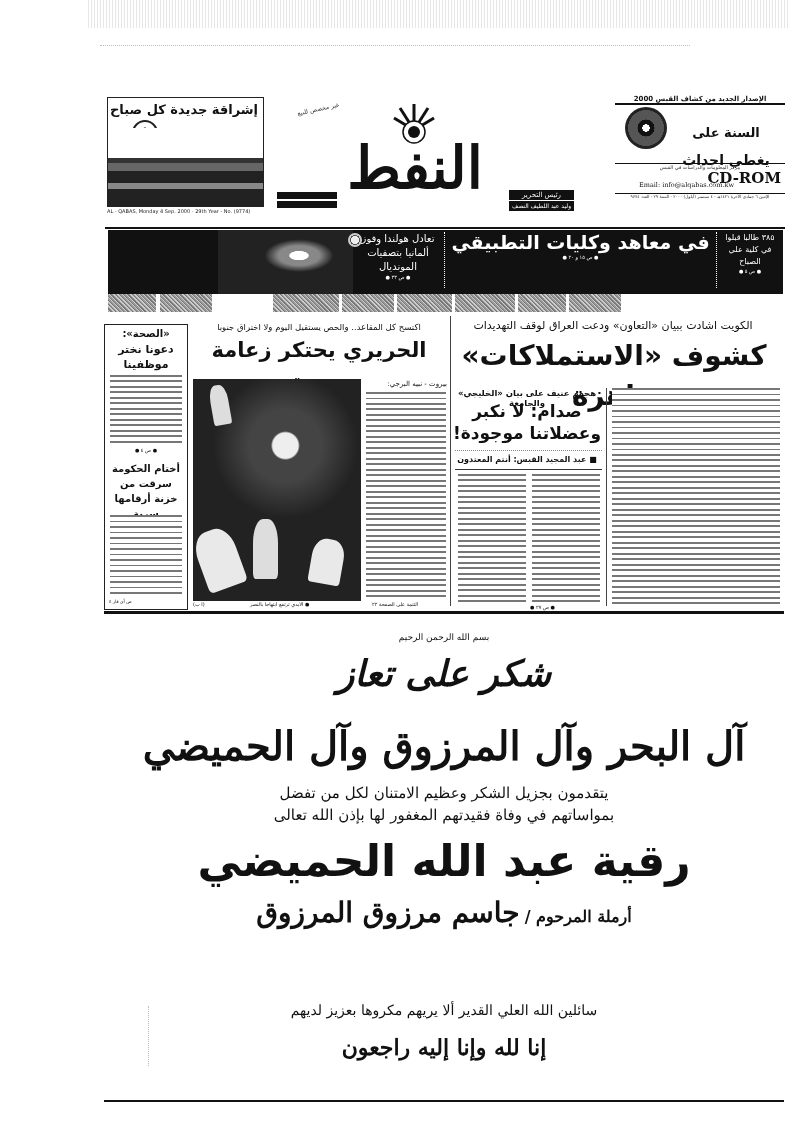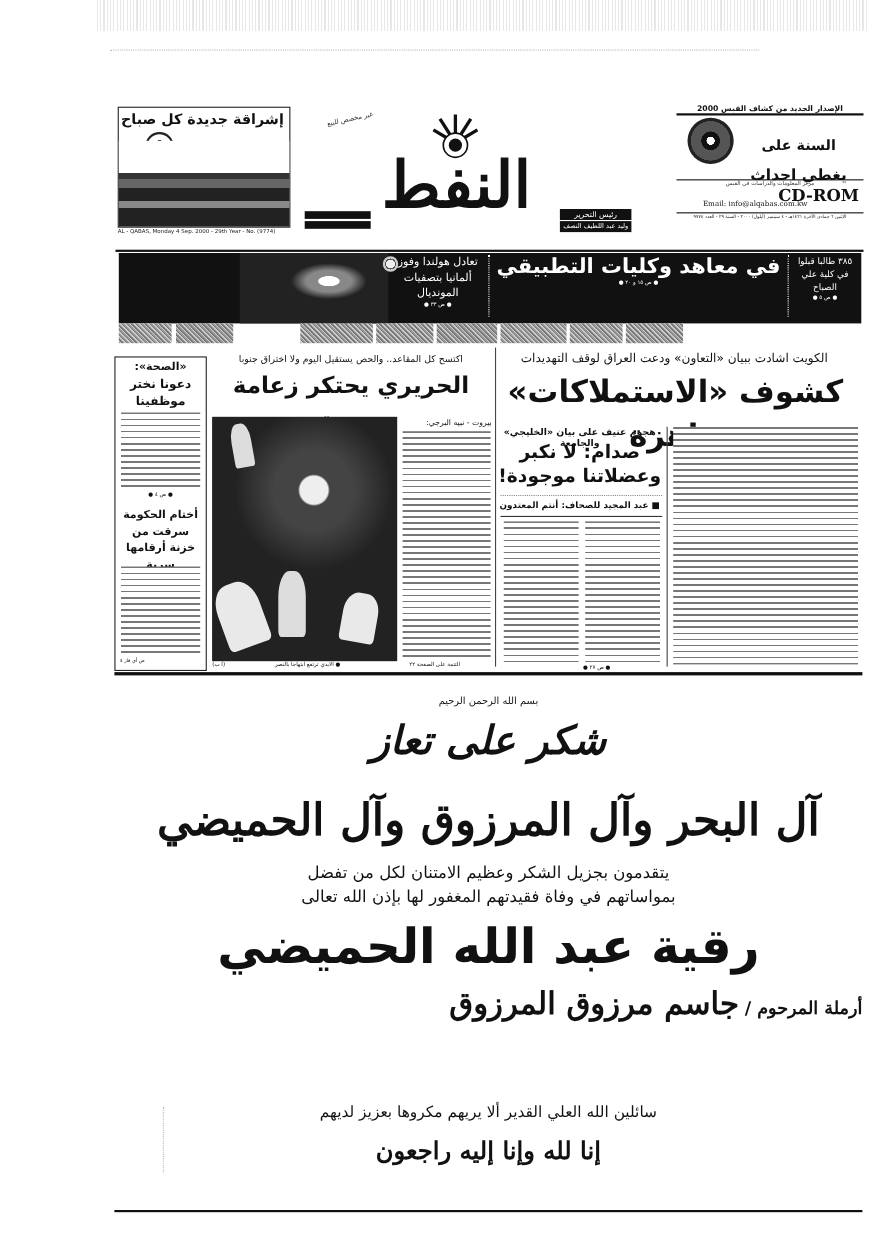--- a/index.html
+++ b/index.html
@@ -99,21 +99,21 @@
   <div class="abs gray-strip" style="left:461px;top:0;width:52px;height:18px;"></div>
 </div>
 
 <div class="abs ar" style="left:448px;top:319px;width:330px;font-size:11px;">الكويت اشادت ببيان «التعاون» ودعت العراق لوقف التهديدات</div>
 <div class="abs ar" style="left:445px;top:336px;width:338px;font-size:28px;font-weight:bold;line-height:40px;">كشوف «الاستملاكات» جاهزة</div>
 
 <div class="abs ar" style="left:452px;top:388px;width:150px;font-size:8.5px;font-weight:bold;">هجوم عنيف على بيان «الخليجي» والجامعة</div>
 <div class="abs ar" style="left:452px;top:400px;width:150px;font-size:17px;font-weight:bold;line-height:22px;">صدام: لا نكبر</div>
 <div class="abs ar" style="left:452px;top:422px;width:150px;font-size:17px;font-weight:bold;line-height:22px;">وعضلاتنا موجودة!</div>
 <div class="abs" style="left:455px;top:450px;width:147px;border-top:1px dotted #888;"></div>
-<div class="abs ar" style="left:452px;top:455px;width:150px;font-size:8px;font-weight:bold;">■ عبد المجيد للصحاف: أنتم المعتدون</div>
+<div class="abs ar" style="left:452px;top:455px;width:150px;font-size:8px;font-weight:bold;">■ عبد المجيد القبس: أنتم المعتدون</div>
 <div class="abs" style="left:455px;top:469px;width:147px;border-top:1px solid #333;"></div>
 
 <div class="abs txtcol" style="left:458px;top:474px;width:68px;height:130px;background:repeating-linear-gradient(180deg,#777 0 1.6px,#fff 1.6px 5.5px);"></div>
 <div class="abs txtcol" style="left:532px;top:474px;width:68px;height:130px;background:repeating-linear-gradient(180deg,#777 0 1.6px,#fff 1.6px 5.5px);"></div>
 <div class="abs" style="left:530px;top:604px;font-size:5px;">● ص ٢٧ ●</div>
 <div class="abs" style="left:606px;top:388px;height:218px;border-left:1px solid #444;"></div>
 <div class="abs txtcol" style="left:612px;top:388px;width:168px;height:216px;background:repeating-linear-gradient(180deg,#777 0 1.6px,#fff 1.6px 5.5px);"></div>
 
 <div class="abs" style="left:450px;top:316px;height:290px;border-left:1px solid #444;"></div>
 
@@ -143,21 +143,21 @@
 
 <div class="abs rule" style="left:104px;top:611px;width:680px;height:3px;"></div>
 
 <div class="abs" style="left:104px;top:616px;width:680px;height:485px;">
   <div class="abs ar cal" style="left:0;top:34px;width:680px;font-size:36px;line-height:46px;font-style:italic;">شكر على تعاز</div>
   <div class="abs ar" style="left:0;top:16px;width:680px;font-size:9px;font-family:'DejaVu Serif',serif;">بسم الله الرحمن الرحيم</div>
   <div class="abs ar cal" style="left:0;top:100px;width:680px;font-size:40px;line-height:60px;">آل البحر وآل المرزوق وآل الحميضي</div>
   <div class="abs ar" style="left:0;top:168px;width:680px;font-size:15px;font-family:'DejaVu Serif',serif;">يتقدمون بجزيل الشكر وعظيم الامتنان لكل من تفضل</div>
   <div class="abs ar" style="left:0;top:190px;width:680px;font-size:15px;font-family:'DejaVu Serif',serif;">بمواساتهم في وفاة فقيدتهم المغفور لها بإذن الله تعالى</div>
   <div class="abs ar" style="left:0;top:214px;width:680px;font-size:44px;line-height:62px;font-weight:bold;">رقية عبد الله الحميضي</div>
-  <div class="abs ar" style="left:0;top:280px;width:680px;text-align:right;">
+  <div class="abs ar" style="left:0;top:280px;width:680px;">
     <span class="cal" style="font-size:16px;">أرملة المرحوم /</span>
     <span class="cal" style="font-size:28px;">جاسم مرزوق المرزوق</span>
   </div>
   <div class="abs ar cal" style="left:0;top:386px;width:680px;font-size:14px;font-weight:normal;">سائلين الله العلي القدير ألا يريهم مكروها بعزيز لديهم</div>
   <div class="abs ar cal" style="left:0;top:414px;width:680px;font-size:22px;line-height:34px;">إنا لله وإنا إليه راجعون</div>
   <div class="abs" style="left:44px;top:390px;height:60px;border-left:1px dotted #bbb;"></div>
 </div>
 
 <div class="abs rule" style="left:104px;top:1100px;width:680px;height:2px;"></div>
 

